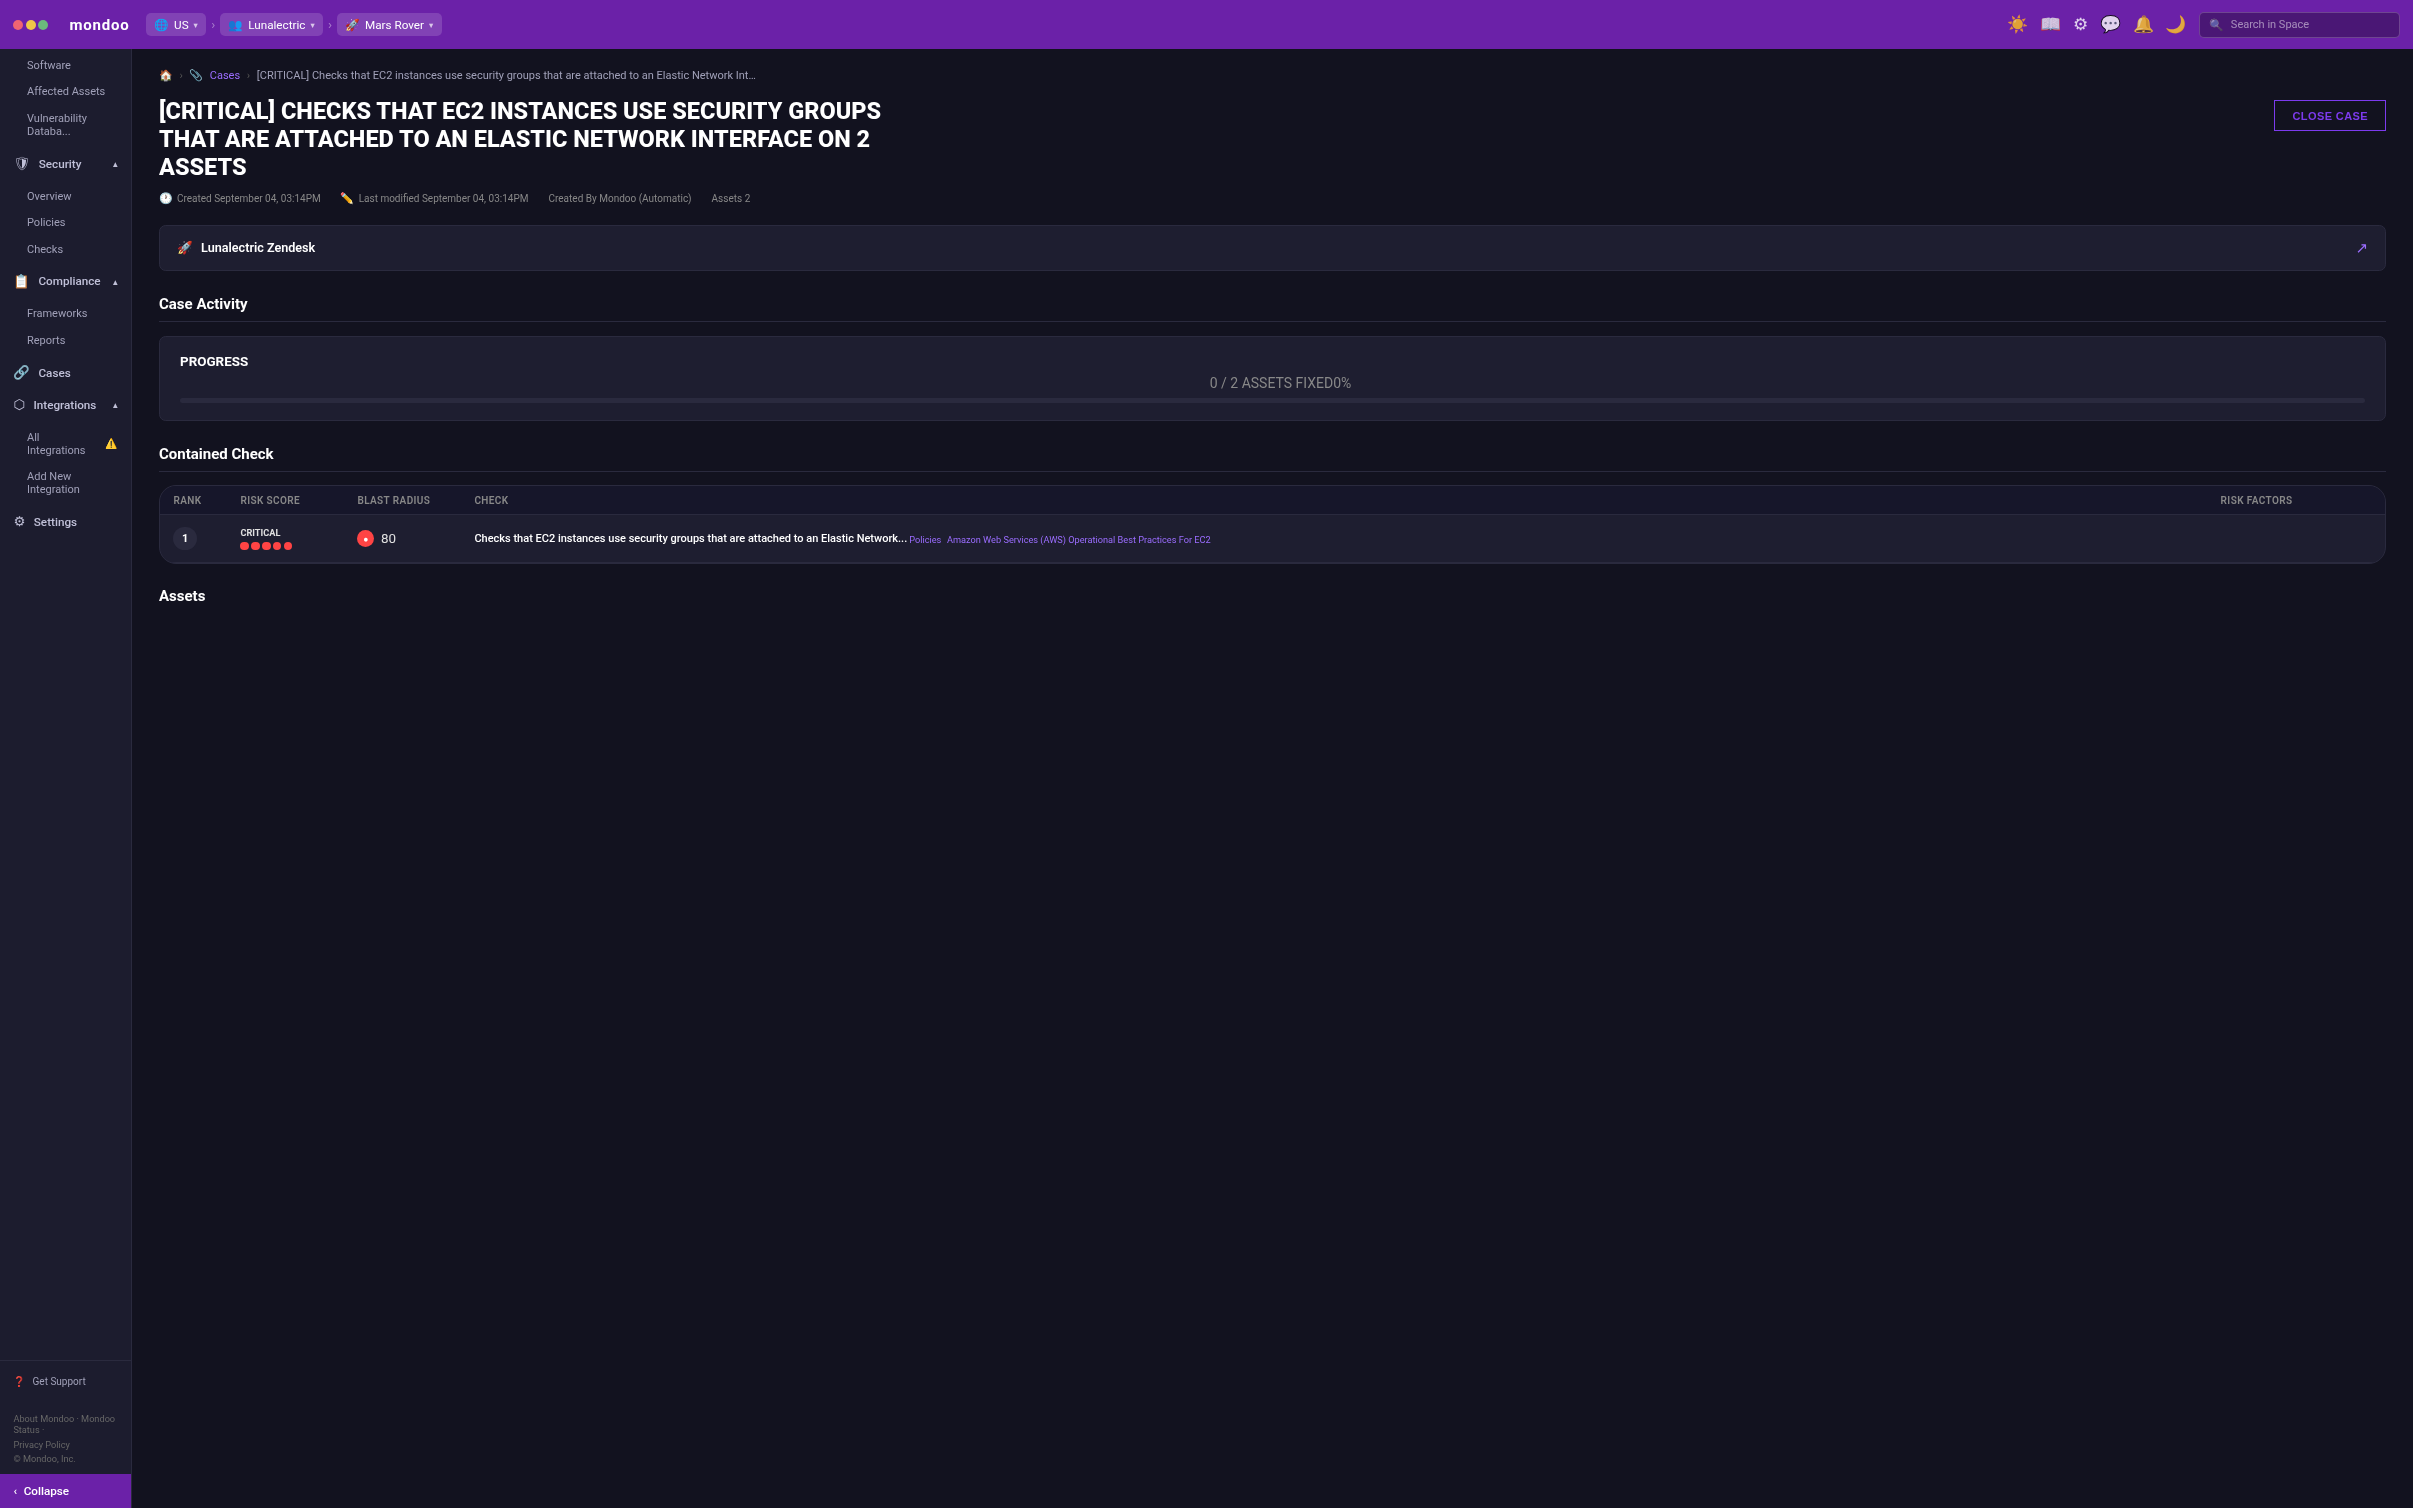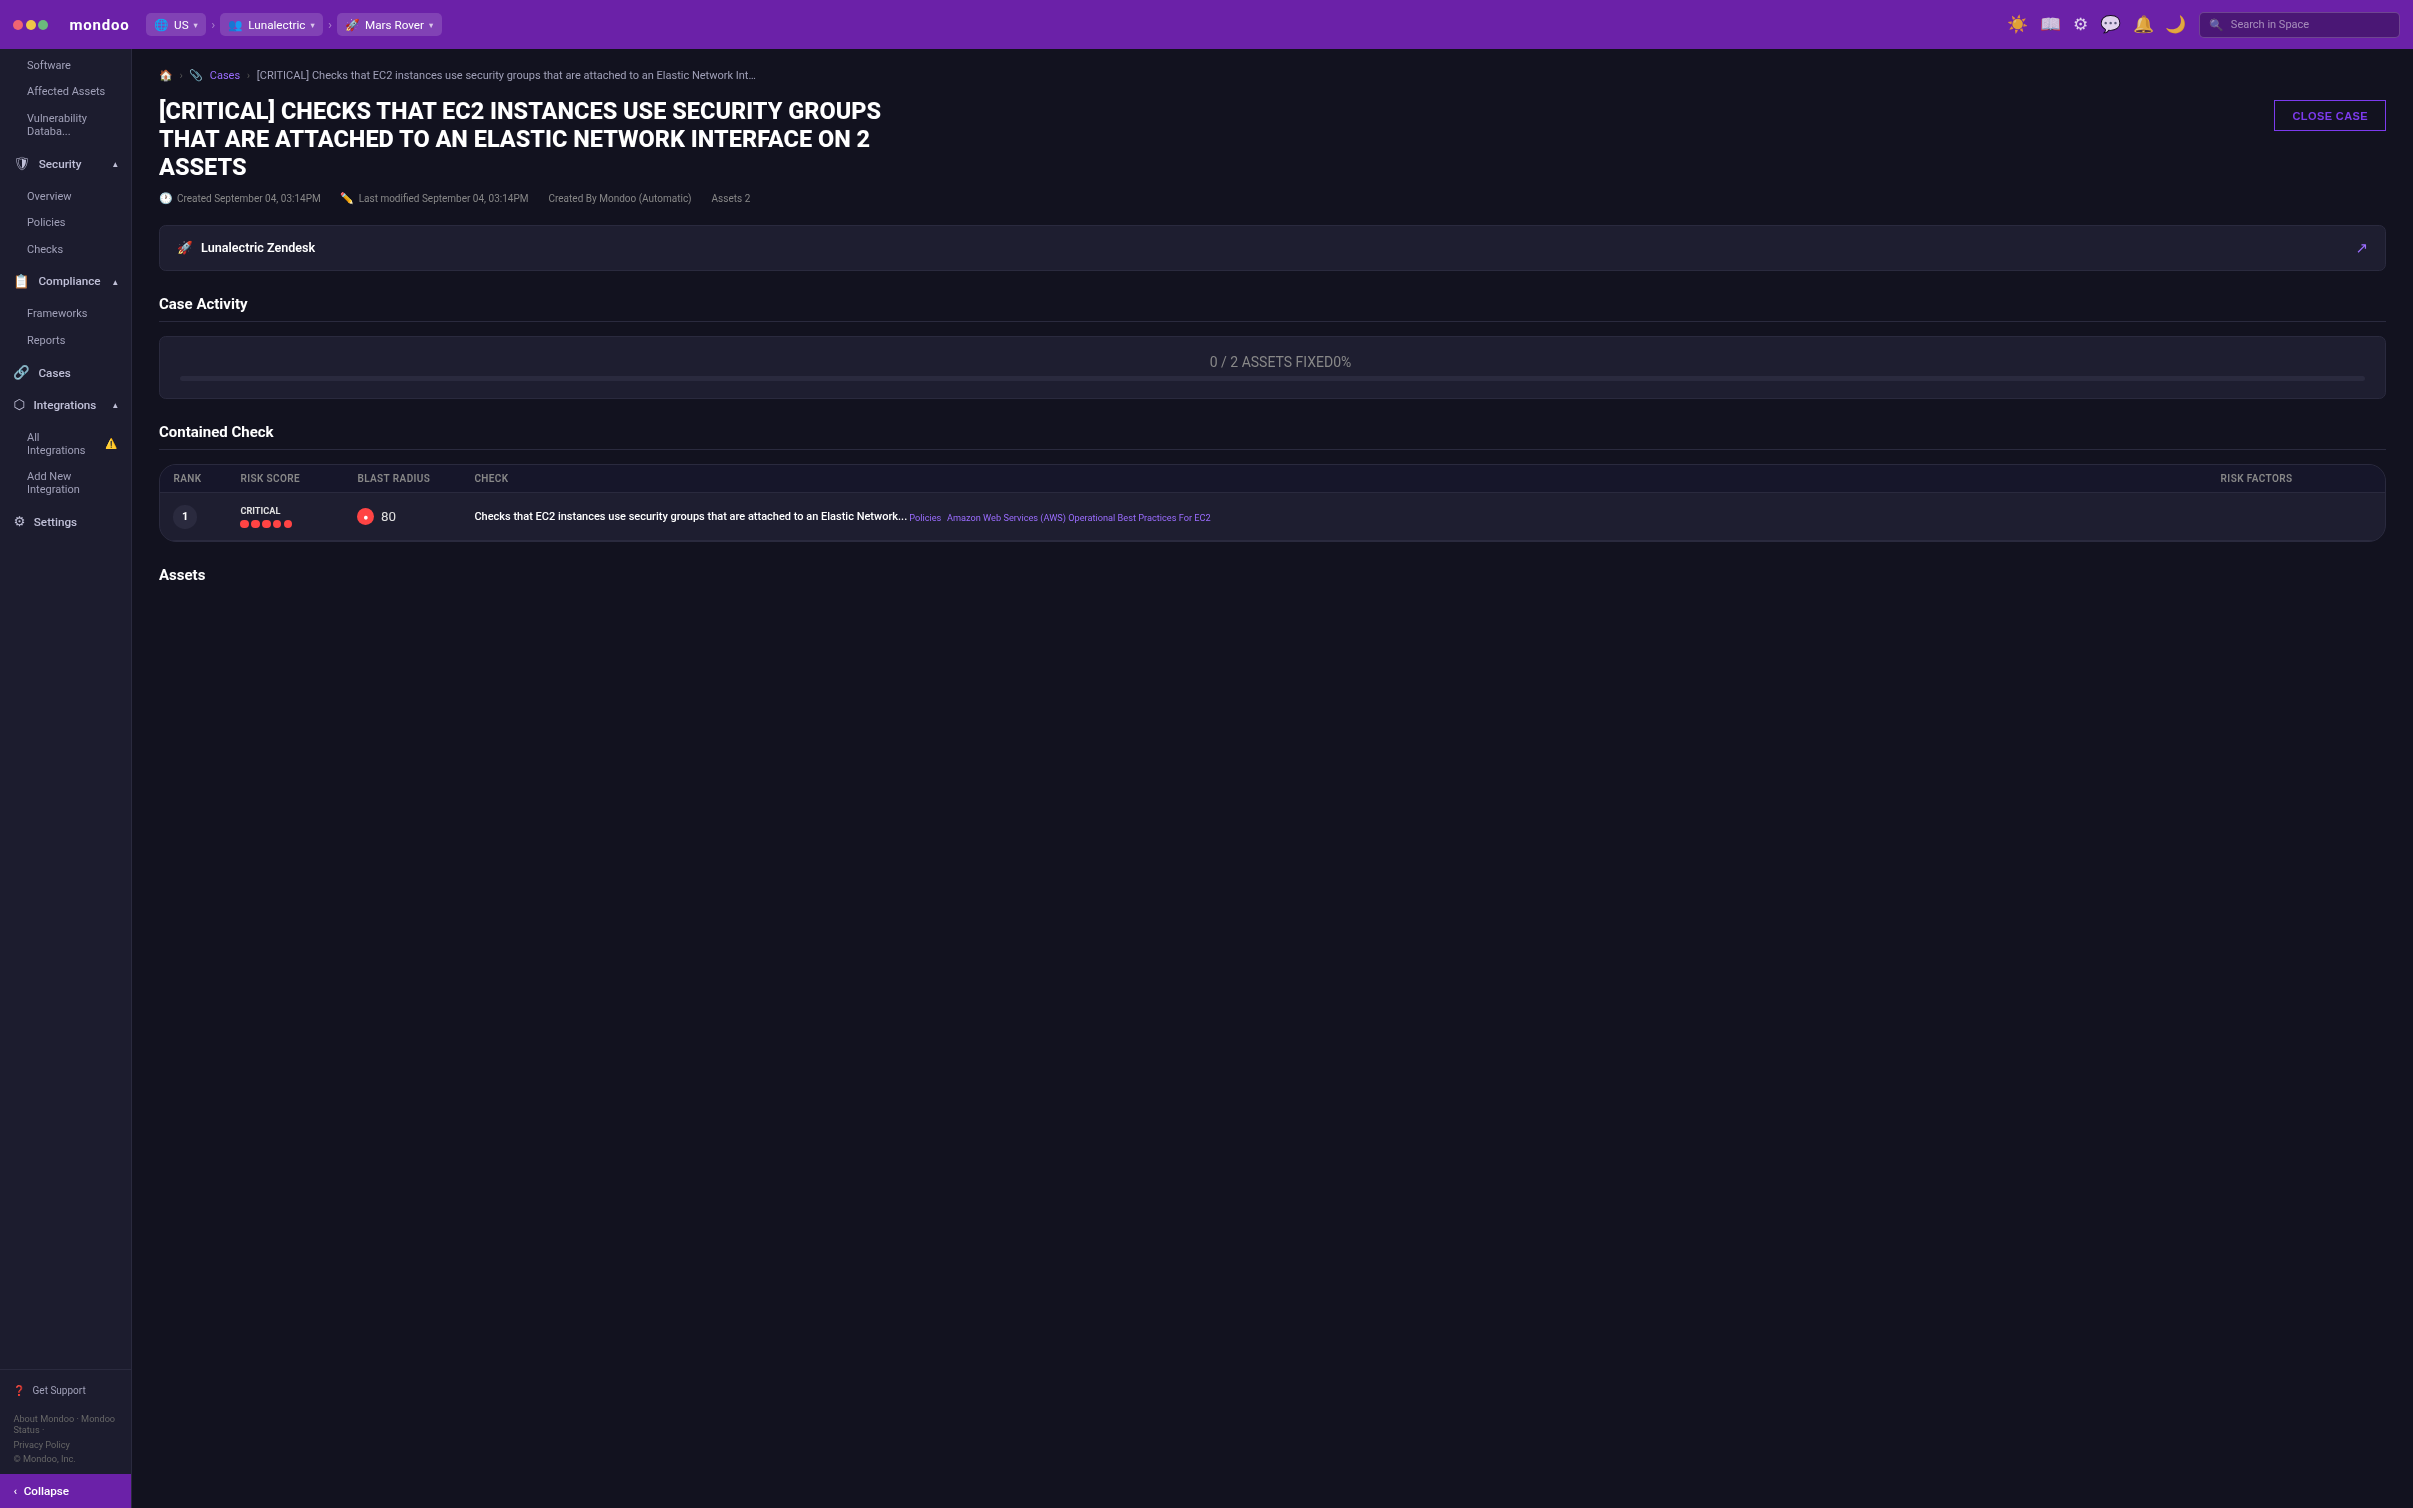--- a/index.html
+++ b/index.html
@@ -470,21 +470,21 @@
     <div class="sidebar-group-header">
       <span class="icon">⚙</span>
       <span>Settings</span>
     </div>
 
     <div class="sidebar-footer">
       <div class="sidebar-footer-item">
         <span>❓</span>
         <span>Get Support</span>
       </div>
-      <div style="margin-top:12px; font-size:9.2px; color:#666;">
+      <div style="margin-top:21px; font-size:9.2px; color:#666;">
         <span style="cursor:pointer;">About Mondoo</span>
         <span> · </span>
         <span style="cursor:pointer;">Mondoo Status</span>
         <span> · </span>
       </div>
       <div style="margin-top:3.4px; font-size:9.2px; color:#666;">
         <span style="cursor:pointer;">Privacy Policy</span>
       </div>
       <div style="margin-top:3.4px; font-size:9.2px; color:#666;">
         <span>© Mondoo, Inc.</span>
@@ -534,20 +534,21 @@
       <div class="zendesk-label">
         <span>🚀</span>
         <span>Lunalectric Zendesk</span>
       </div>
       <span class="external-link-icon">↗</span>
     </div>
 
     <div class="section-header">Case Activity</div>
 
     <div class="progress-card">
+      <div class="progress-title">PROGRESS</div>
       <div class="progress-meta">
         <span>0 / 2 ASSETS FIXED</span>
         <span>0%</span>
       </div>
       <div class="progress-bar-bg">
         <div class="progress-bar-fill" style="width: 0%;"></div>
       </div>
     </div>
 
     <div class="section-header">Contained Check</div>

